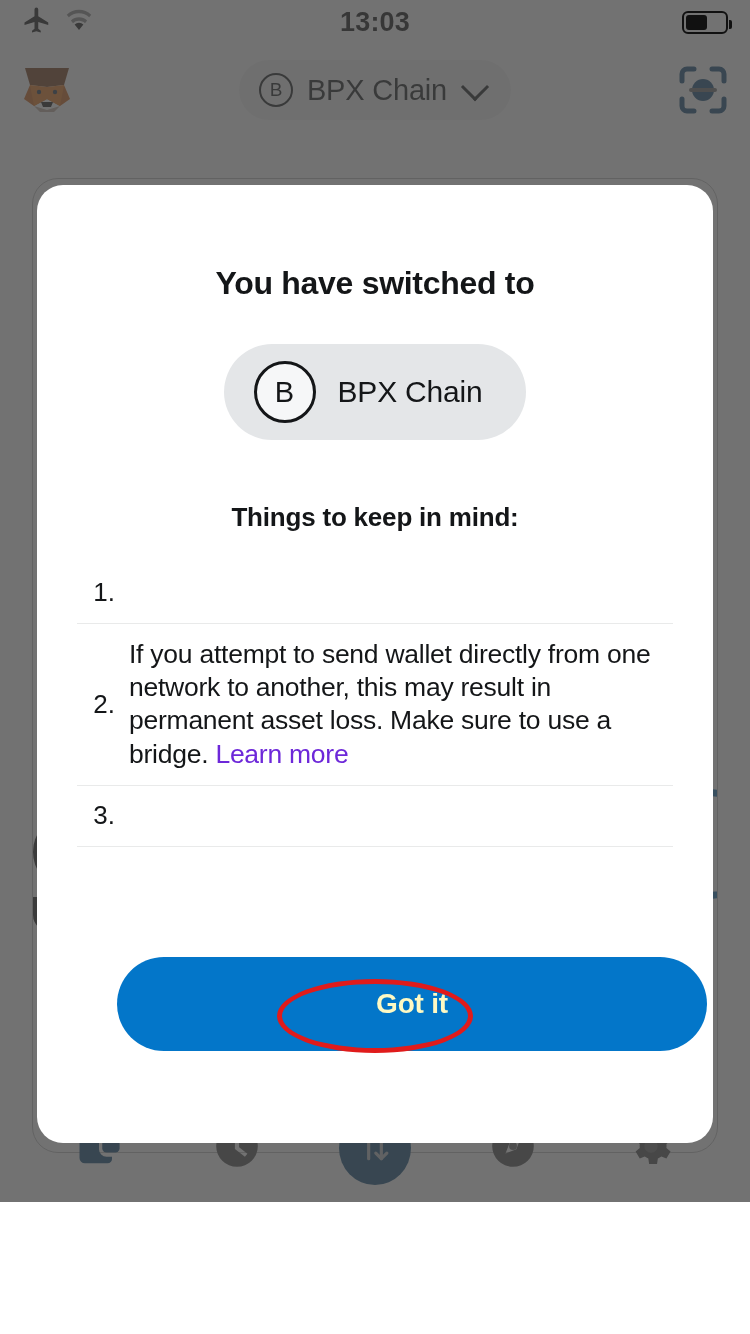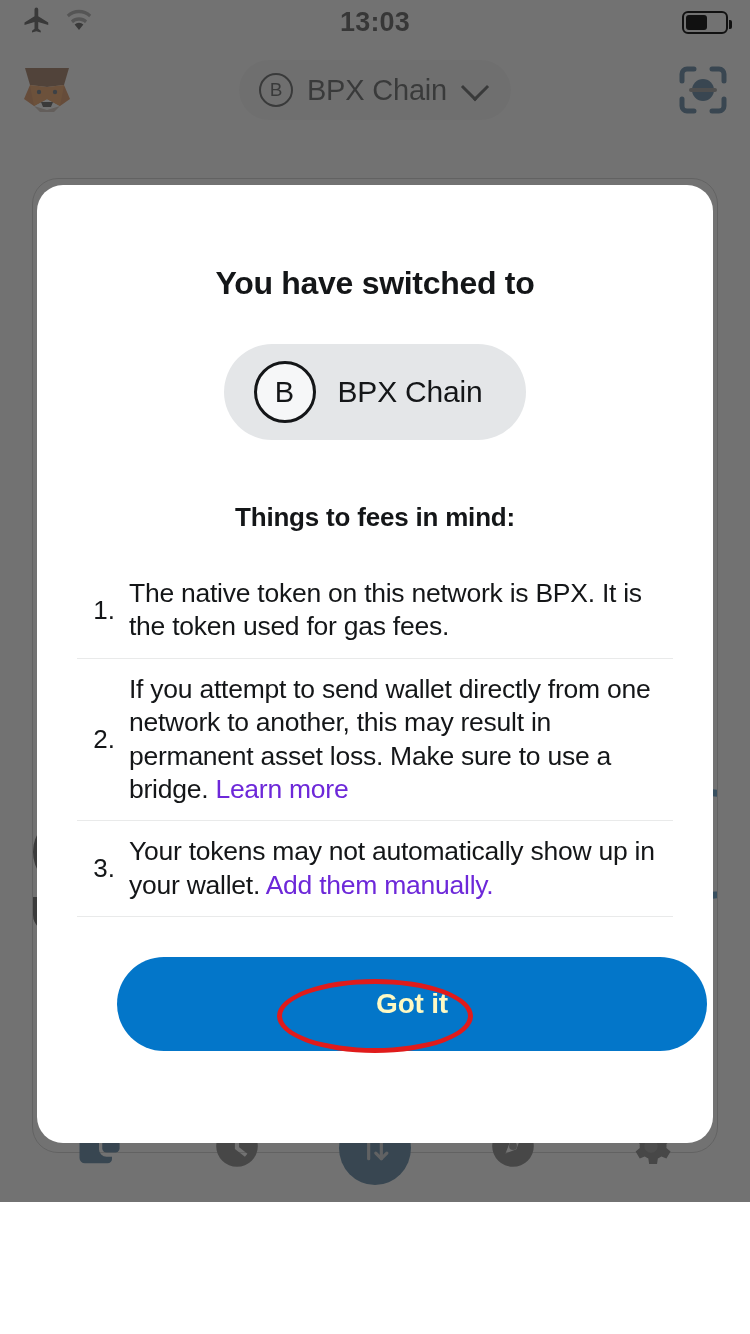--- a/index.html
+++ b/index.html
@@ -304,43 +304,37 @@
 
   <div class="modal">
 
     <div class="modal-title">You have switched to</div>
 
     <div class="switch-pill">
       <div class="switch-pill-avatar">B</div>
       <div class="switch-pill-label">BPX Chain</div>
     </div>
 
-    <div class="mind-title">Things to fees in mind:</div>
+    <div class="mind-title">Things to keep in mind:</div>
 
     <div class="list">
 
       <div class="list-item">
         <div class="list-num">1.</div>
-        <div class="list-text">
-          <span>The native token on this network is BPX. It is the token used for gas fees.</span>
-        </div>
       </div>
 
       <div class="list-item">
         <div class="list-num">2.</div>
         <div class="list-text">
           <span>If you attempt to send wallet directly from one network to another, this may result in permanent asset loss. Make sure to use a bridge. </span><span class="link">Learn more</span>
         </div>
       </div>
 
       <div class="list-item">
         <div class="list-num">3.</div>
-        <div class="list-text">
-          <span>Your tokens may not automatically show up in your wallet. </span><span class="link">Add them manually.</span>
-        </div>
       </div>
 
     </div>
 
     <button class="cta">Got it</button>
   </div>
 
   <div class="annotation"></div>
 
 </div>

